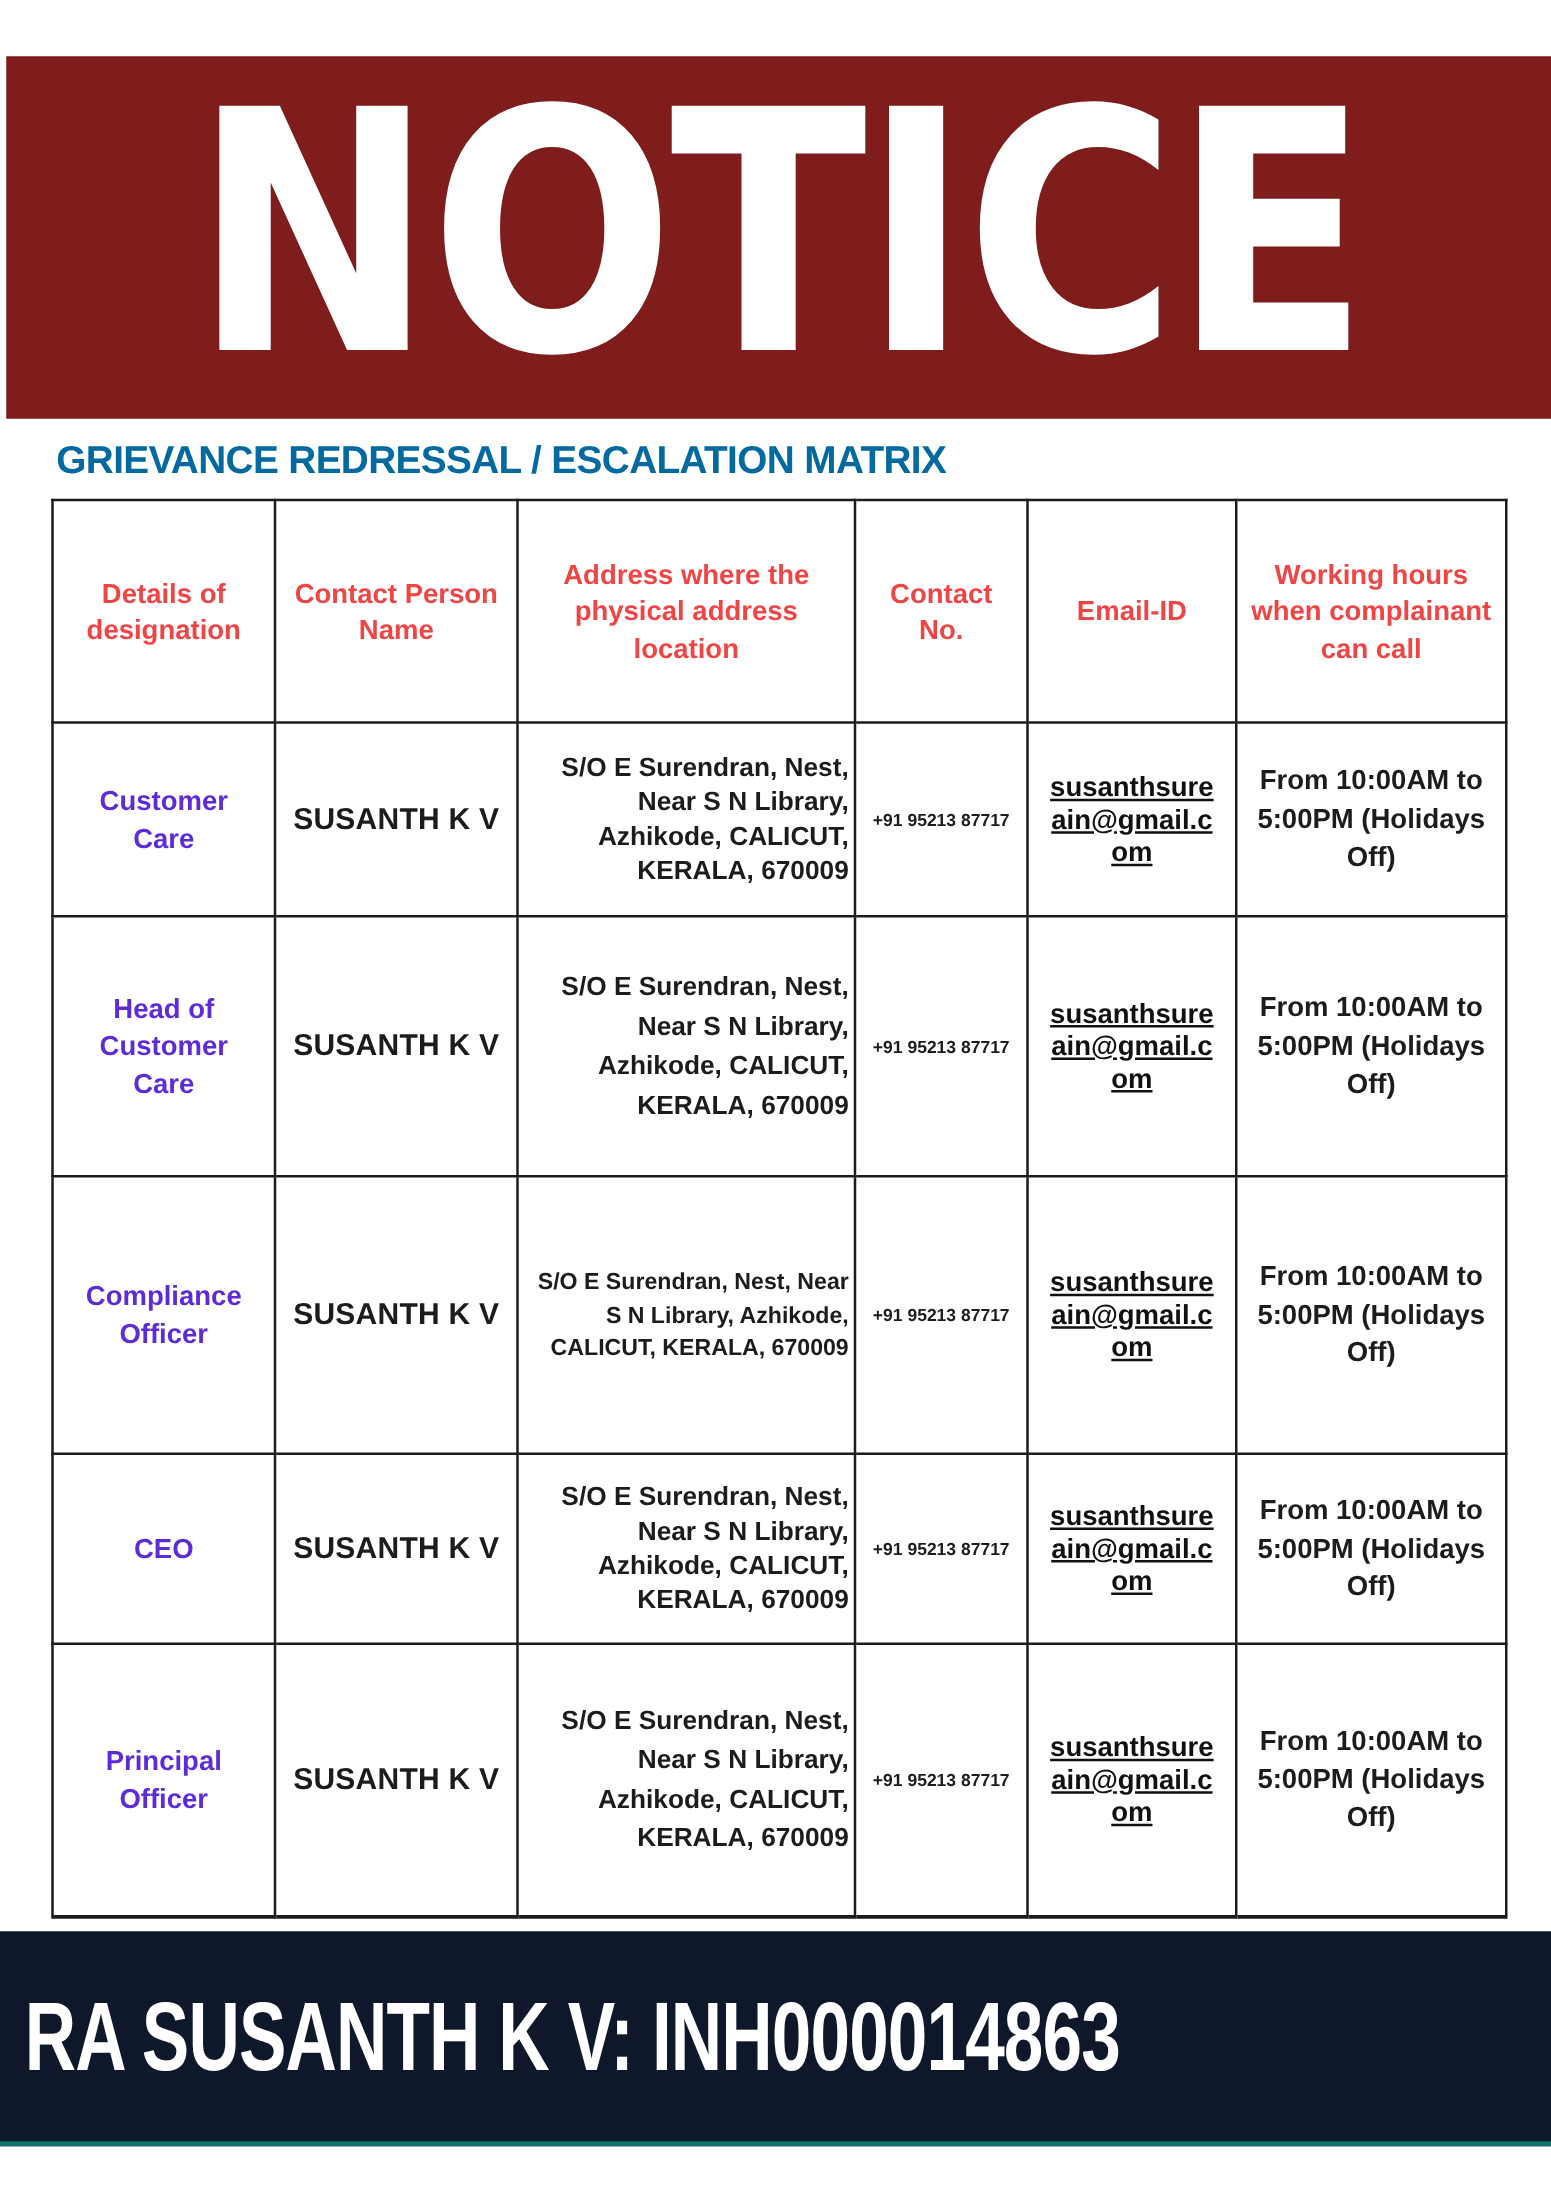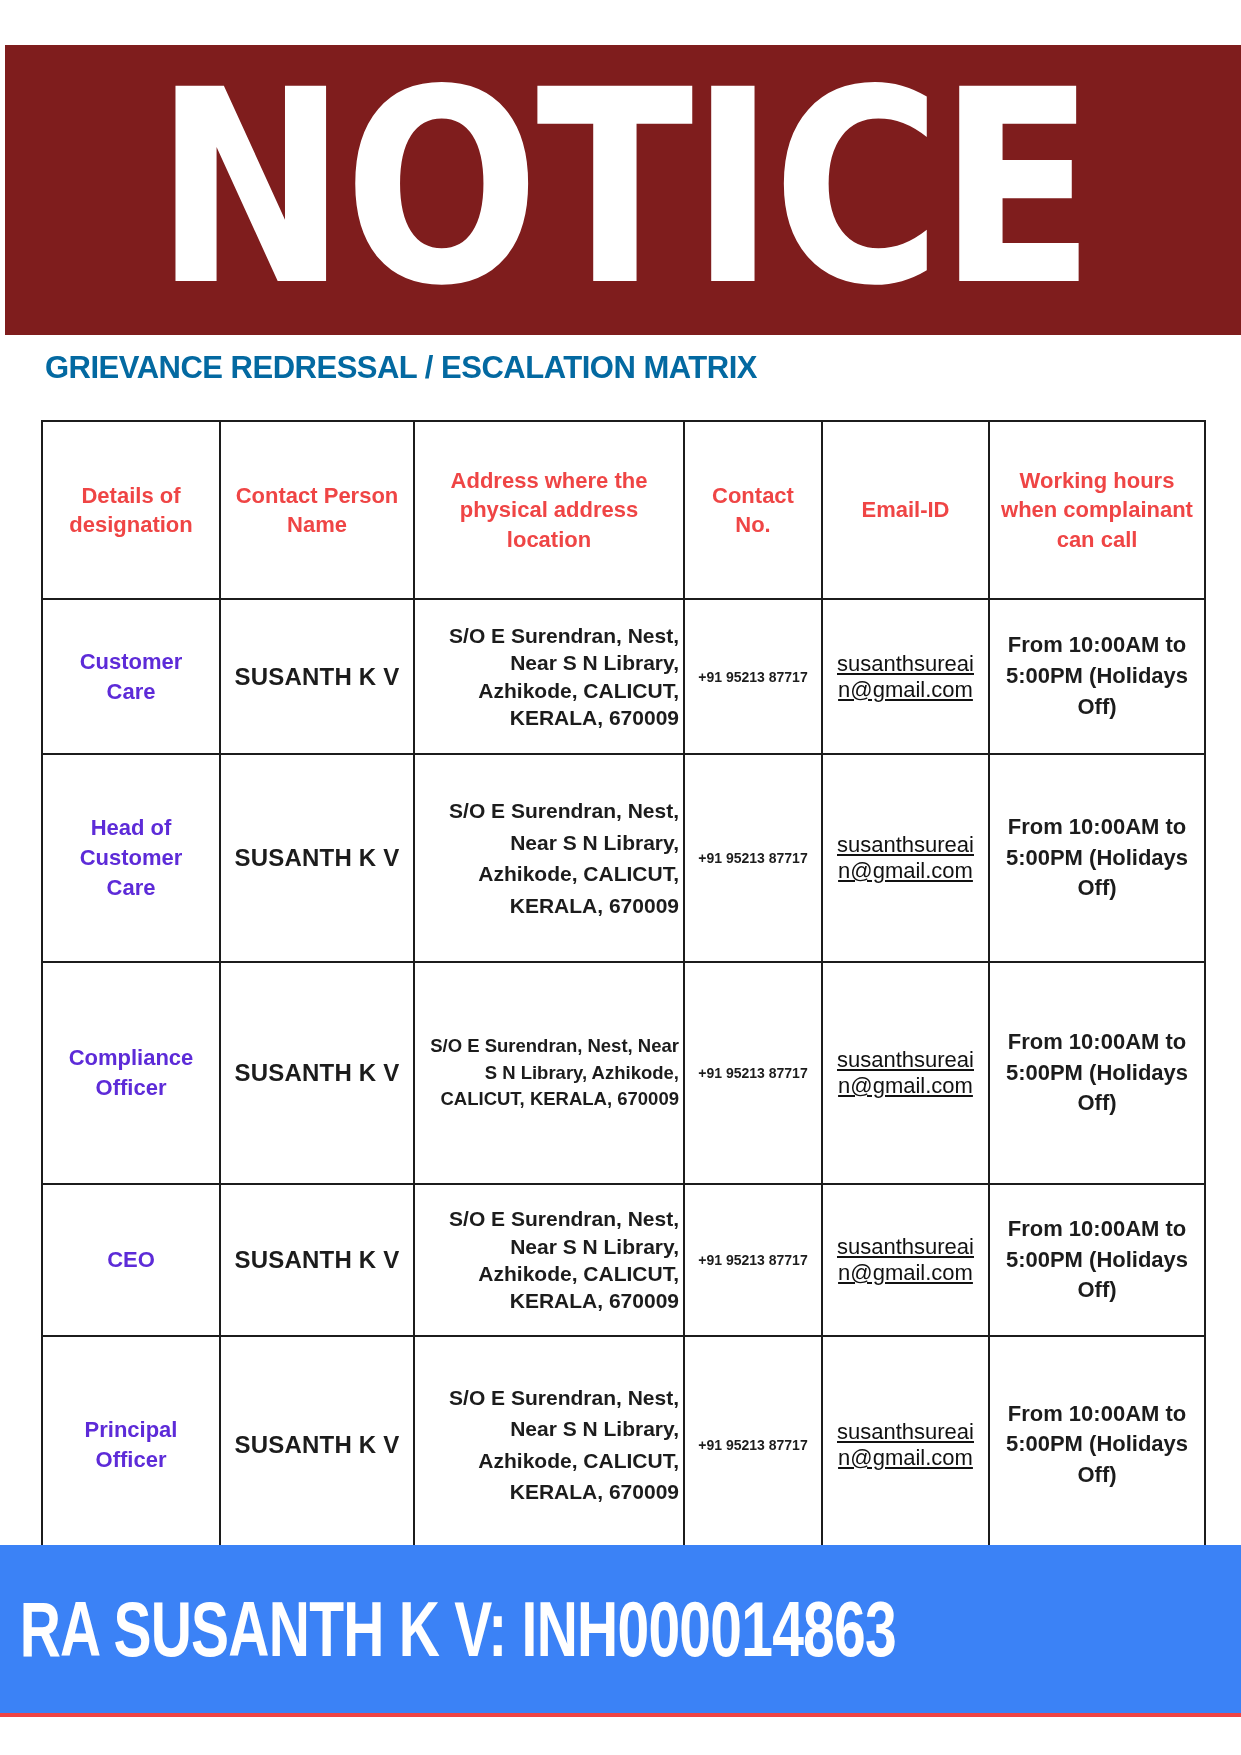--- a/index.html
+++ b/index.html
@@ -40,21 +40,21 @@
     margin:0;
     font-size:31px;
     letter-spacing:-0.5px;
     color:#0369a1;
     font-weight:bold;
     white-space:nowrap;
   }
 
   
   table.matrix{
-    position:absolute;top:420px;left:41px;
+    position:absolute;top:399px;left:41px;
     width:1163px;
     border-collapse:collapse;
     table-layout:fixed;
   }
   .matrix col.c1{width:178px}
   .matrix col.c2{width:194px}
   .matrix col.c3{width:270px}
   .matrix col.c4{width:138px}
   .matrix col.c5{width:167px}
   .matrix col.c6{width:216px}
@@ -86,29 +86,29 @@
     text-align:right;
     font-size:21px;
     line-height:1.3;
     padding:6px 4px 6px 10px;
   }
   .matrix tbody tr:nth-child(2) td.addr{line-height:1.5;}
   .matrix tbody tr:nth-child(5) td.addr{line-height:1.5;}
   .matrix tbody tr:nth-child(3) td.addr{font-size:18.5px;line-height:1.45;font-family:"Liberation Sans",sans-serif;}
   td.phone{font-size:14px;padding:16px 4px;}
   td.email{font-size:22px;word-break:break-all;padding:4px 12px;}
-  td.email a{color:#111111;text-decoration:underline;font-weight:normal;}
+  td.email a{color:#111111;text-decoration:underline;font-weight:bold;}
   td.hours{font-size:22px;line-height:1.4;padding:4px 10px;}
 
   
   .footer-band{
     position:absolute;top:1545px;left:0;right:0;
     height:168px;
-    background:#3b82f6;
-    border-bottom:4px solid #ef4444;
+    background:#0f172a;
+    border-bottom:4px solid #0f766e;
     display:flex;
     align-items:center;
   }
   .footer-text{
     color:#ffffff;
     font-size:78px;
     font-weight:bold;
     white-space:nowrap;
     padding-left:27px;
     transform:scaleX(0.73);

